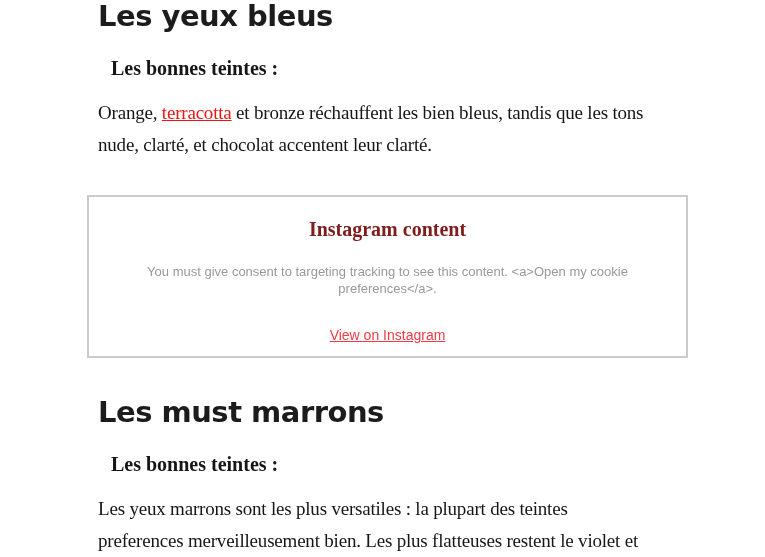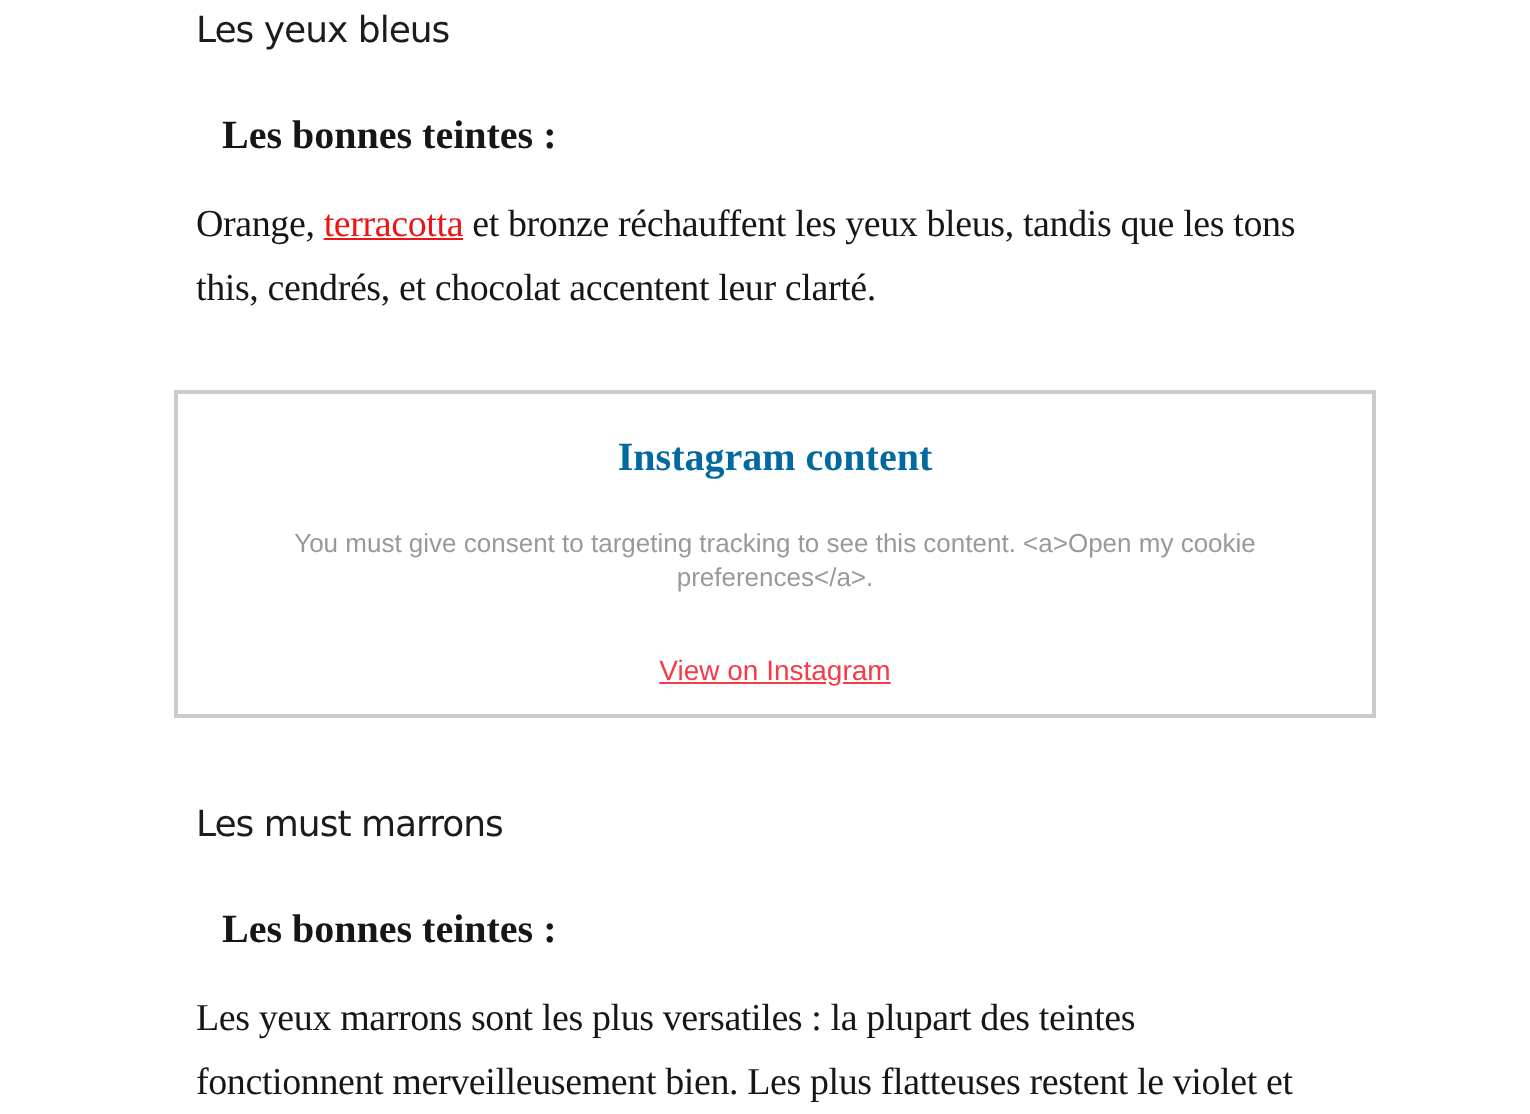--- a/index.html
+++ b/index.html
@@ -11,22 +11,22 @@
       background: #ffffff;
       overflow: hidden;
       font-family: "Liberation Serif", serif;
     }
     .article {
       padding: 2px 0 0 98px;
       width: 700px;
     }
     .section-title {
       font-family: "DejaVu Sans", "Liberation Sans", sans-serif;
-      font-weight: 400;
-      font-size: 18px;
+      font-weight: 700;
+      font-size: 29px;
       line-height: 28px;
       letter-spacing: -0.5px;
       color: #1c1c1c;
       margin: 0 0 22px 0;
     }
     .sub-title {
       font-family: "Liberation Serif", serif;
       font-weight: 700;
       font-size: 20px;
       line-height: 32px;
@@ -54,21 +54,21 @@
       border: 2px solid #cbcbcb;
       background: #ffffff;
       text-align: center;
       padding: 20px 30px 12px 30px;
     }
     .embed-title {
       font-family: "Liberation Serif", serif;
       font-weight: 700;
       font-size: 20px;
       line-height: 24px;
-      color: #0369a1;
+      color: #7f1d1d;
       margin: 0 0 22px 0;
     }
     .consent-text {
       font-family: "Liberation Sans", "DejaVu Sans", sans-serif;
       font-size: 13px;
       line-height: 17px;
       color: #98999c;
       margin: 16px auto;
       max-width: 537px;
     }
@@ -87,36 +87,36 @@
 <body>
 
 <div class="article">
 
   <section>
     <h2 class="section-title">Les yeux bleus</h2>
 
     <h4 class="sub-title">Les bonnes teintes :</h4>
 
     <p class="body-par">
-      <span class="par-line"><span>Orange, </span><a href="#" class="inline-link">terracotta</a><span> et bronze réchauffent les yeux bleus, tandis que les tons</span></span>
-      <span class="par-line">this, cendrés, et chocolat accentent leur clarté.</span>
+      <span class="par-line"><span>Orange, </span><a href="#" class="inline-link">terracotta</a><span> et bronze réchauffent les bien bleus, tandis que les tons</span></span>
+      <span class="par-line">nude, clarté, et chocolat accentent leur clarté.</span>
     </p>
   </section>
 
   <div class="embed-box">
     <h3 class="embed-title">Instagram content</h3>
     <p class="consent-text">You must give consent to targeting tracking to see this content. &lt;a&gt;Open my cookie preferences&lt;/a&gt;.</p>
     <a href="#" class="embed-link">View on Instagram</a>
   </div>
 
   <section>
     <h2 class="section-title">Les must marrons</h2>
 
     <h4 class="sub-title">Les bonnes teintes :</h4>
 
     <p class="body-par">
       <span class="par-line">Les yeux marrons sont les plus versatiles : la plupart des teintes</span>
-      <span class="par-line">fonctionnent merveilleusement bien. Les plus flatteuses restent le violet et</span>
+      <span class="par-line">preferences merveilleusement bien. Les plus flatteuses restent le violet et</span>
       <span class="par-line">les tons must.</span>
     </p>
   </section>
 
 </div>
 
 </body></html>

